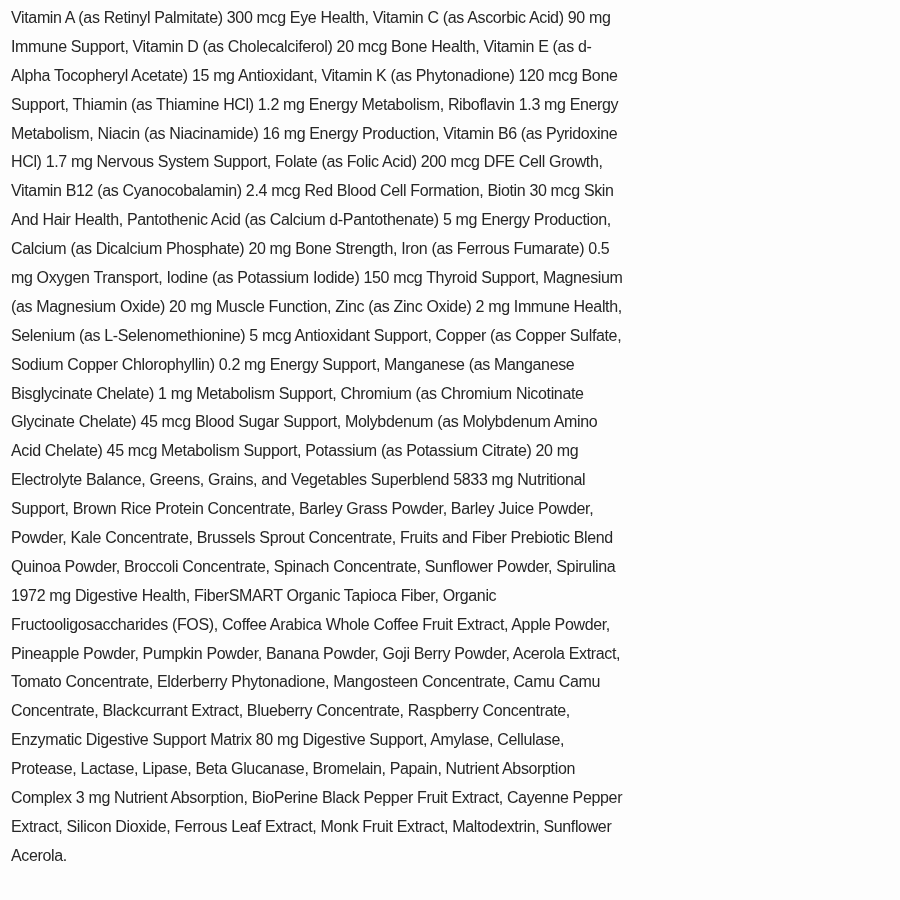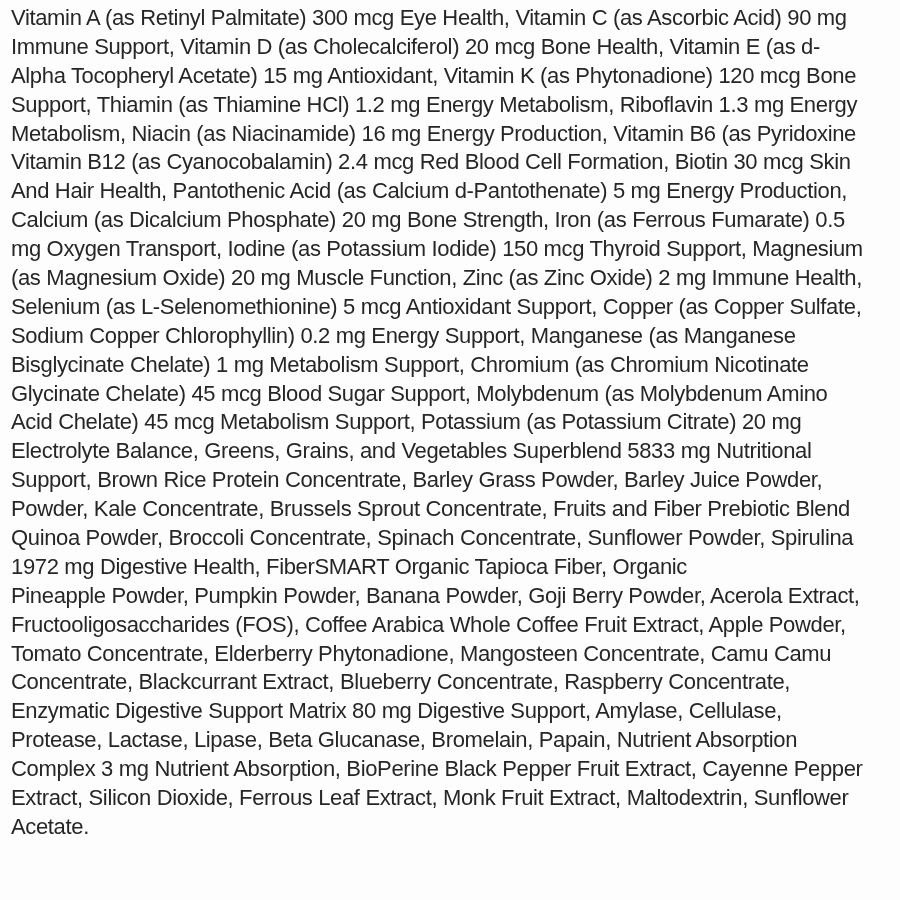--- a/index.html
+++ b/index.html
@@ -11,58 +11,59 @@
     height: 900px;
     background: #fdfdfd;
     overflow: hidden;
   }
   .ingredient-panel {
     box-sizing: border-box;
     width: 900px;
     height: 900px;
     padding: 4px 8px 0 11px;
     font-family: "Liberation Sans", sans-serif;
-    font-size: 22px;
+    font-size: 16px;
     letter-spacing: -0.35px;
     color: #262626;
     background: #fdfdfd;
   }
   .text-line {
     height: 28.9px;
     line-height: 28.9px;
     white-space: nowrap;
     overflow: hidden;
   }
 </style>
 </head>
 <body>
 
 <div class="ingredient-panel">
   <div class="text-line">Vitamin A (as Retinyl Palmitate) 300 mcg Eye Health, Vitamin C (as Ascorbic Acid) 90 mg</div>
   <div class="text-line">Immune Support, Vitamin D (as Cholecalciferol) 20 mcg Bone Health, Vitamin E (as d-</div>
   <div class="text-line">Alpha Tocopheryl Acetate) 15 mg Antioxidant, Vitamin K (as Phytonadione) 120 mcg Bone</div>
   <div class="text-line">Support, Thiamin (as Thiamine HCl) 1.2 mg Energy Metabolism, Riboflavin 1.3 mg Energy</div>
   <div class="text-line">Metabolism, Niacin (as Niacinamide) 16 mg Energy Production, Vitamin B6 (as Pyridoxine</div>
+  <div class="text-line">HCl) 1.7 mg Nervous System Support, Folate (as Folic Acid) 200 mcg DFE Cell Growth,</div>
   <div class="text-line">Vitamin B12 (as Cyanocobalamin) 2.4 mcg Red Blood Cell Formation, Biotin 30 mcg Skin</div>
   <div class="text-line">And Hair Health, Pantothenic Acid (as Calcium d-Pantothenate) 5 mg Energy Production,</div>
   <div class="text-line">Calcium (as Dicalcium Phosphate) 20 mg Bone Strength, Iron (as Ferrous Fumarate) 0.5</div>
   <div class="text-line">mg Oxygen Transport, Iodine (as Potassium Iodide) 150 mcg Thyroid Support, Magnesium</div>
   <div class="text-line">(as Magnesium Oxide) 20 mg Muscle Function, Zinc (as Zinc Oxide) 2 mg Immune Health,</div>
   <div class="text-line">Selenium (as L-Selenomethionine) 5 mcg Antioxidant Support, Copper (as Copper Sulfate,</div>
   <div class="text-line">Sodium Copper Chlorophyllin) 0.2 mg Energy Support, Manganese (as Manganese</div>
   <div class="text-line">Bisglycinate Chelate) 1 mg Metabolism Support, Chromium (as Chromium Nicotinate</div>
   <div class="text-line">Glycinate Chelate) 45 mcg Blood Sugar Support, Molybdenum (as Molybdenum Amino</div>
   <div class="text-line">Acid Chelate) 45 mcg Metabolism Support, Potassium (as Potassium Citrate) 20 mg</div>
   <div class="text-line">Electrolyte Balance, Greens, Grains, and Vegetables Superblend 5833 mg Nutritional</div>
   <div class="text-line">Support, Brown Rice Protein Concentrate, Barley Grass Powder, Barley Juice Powder,</div>
   <div class="text-line">Powder, Kale Concentrate, Brussels Sprout Concentrate, Fruits and Fiber Prebiotic Blend</div>
   <div class="text-line">Quinoa Powder, Broccoli Concentrate, Spinach Concentrate, Sunflower Powder, Spirulina</div>
   <div class="text-line">1972 mg Digestive Health, FiberSMART Organic Tapioca Fiber, Organic</div>
+  <div class="text-line">Fructooligosaccharides (FOS), Coffee Arabica Whole Coffee Fruit Extract, Apple Powder,</div>
   <div class="text-line">Pineapple Powder, Pumpkin Powder, Banana Powder, Goji Berry Powder, Acerola Extract,</div>
-  <div class="text-line">Fructooligosaccharides (FOS), Coffee Arabica Whole Coffee Fruit Extract, Apple Powder,</div>
   <div class="text-line">Tomato Concentrate, Elderberry Phytonadione, Mangosteen Concentrate, Camu Camu</div>
   <div class="text-line">Concentrate, Blackcurrant Extract, Blueberry Concentrate, Raspberry Concentrate,</div>
   <div class="text-line">Enzymatic Digestive Support Matrix 80 mg Digestive Support, Amylase, Cellulase,</div>
   <div class="text-line">Protease, Lactase, Lipase, Beta Glucanase, Bromelain, Papain, Nutrient Absorption</div>
   <div class="text-line">Complex 3 mg Nutrient Absorption, BioPerine Black Pepper Fruit Extract, Cayenne Pepper</div>
   <div class="text-line">Extract, Silicon Dioxide, Ferrous Leaf Extract, Monk Fruit Extract, Maltodextrin, Sunflower</div>
-  <div class="text-line">Acetate.</div>
+  <div class="text-line">Acerola.</div>
 </div>
 
 </body></html>

